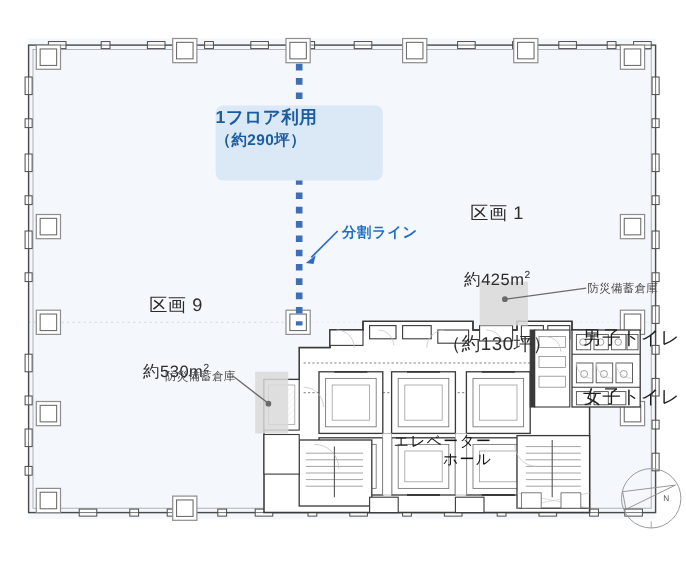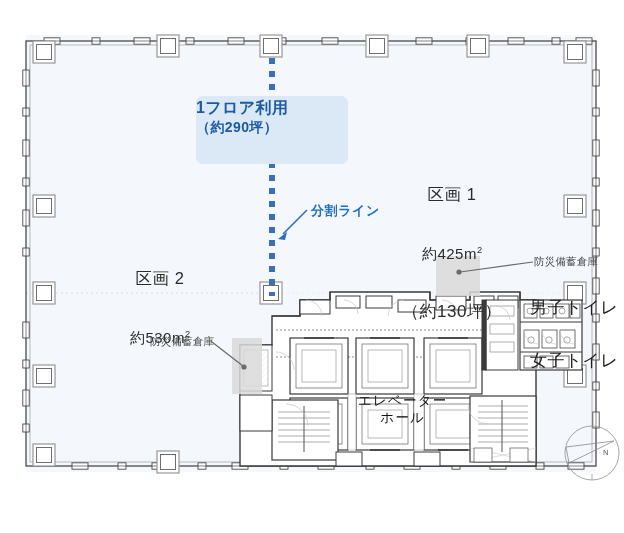--- a/index.html
+++ b/index.html
@@ -89,21 +89,21 @@
   }
   #elev-hall-label {
     position: absolute;
     left: 358px;
     top: 392px;
     color: #141414;
     font-size: 13.5px;
     font-weight: 500;
     line-height: 1.28;
     letter-spacing: 1.2px;
-    text-align: center;
+    text-align: right;
   }
   #compass-n {
     position: absolute;
     left: 603px;
     top: 448px;
     font-size: 7.5px;
     color: #555;
   }
 </style>
 </head>
@@ -442,21 +442,21 @@
 
   <div id="split-line-label">分割ライン</div>
 
   <div class="lbl zone-label" style="left:392px; top:145px; width:120px;">
     <div class="ln1">区画 1</div>
     <div class="ln2"><span>約425m</span><span class="sup">2</span></div>
     <div class="ln3">（約130坪）</div>
   </div>
 
   <div class="lbl zone-label" style="left:100px; top:229px; width:120px;">
-    <div class="ln1">区画 2</div>
+    <div class="ln1">区画 9</div>
     <div class="ln2"><span>約530m</span><span class="sup">2</span></div>
   </div>
 
   <div class="callout-label" style="left:534px; top:255px;">防災備蓄倉庫</div>
   <div class="callout-label" style="left:150px; top:335px;">防災備蓄倉庫</div>
 
   <div class="room-label" style="left:530px; top:296px;">男子トイレ</div>
   <div class="room-label" style="left:530px; top:333px;margin-top:16px;">女子トイレ</div>
 
   <div id="elev-hall-label">

